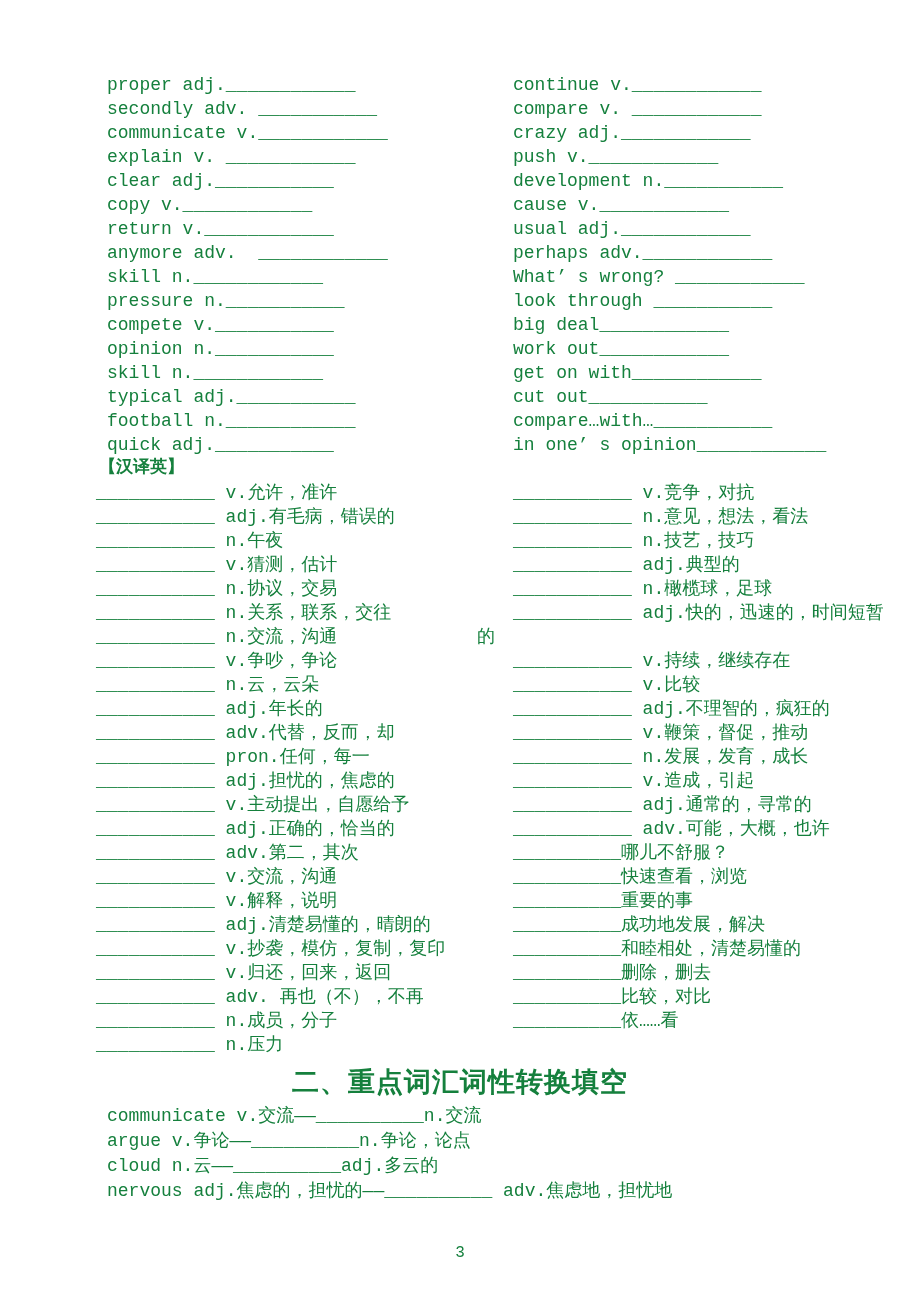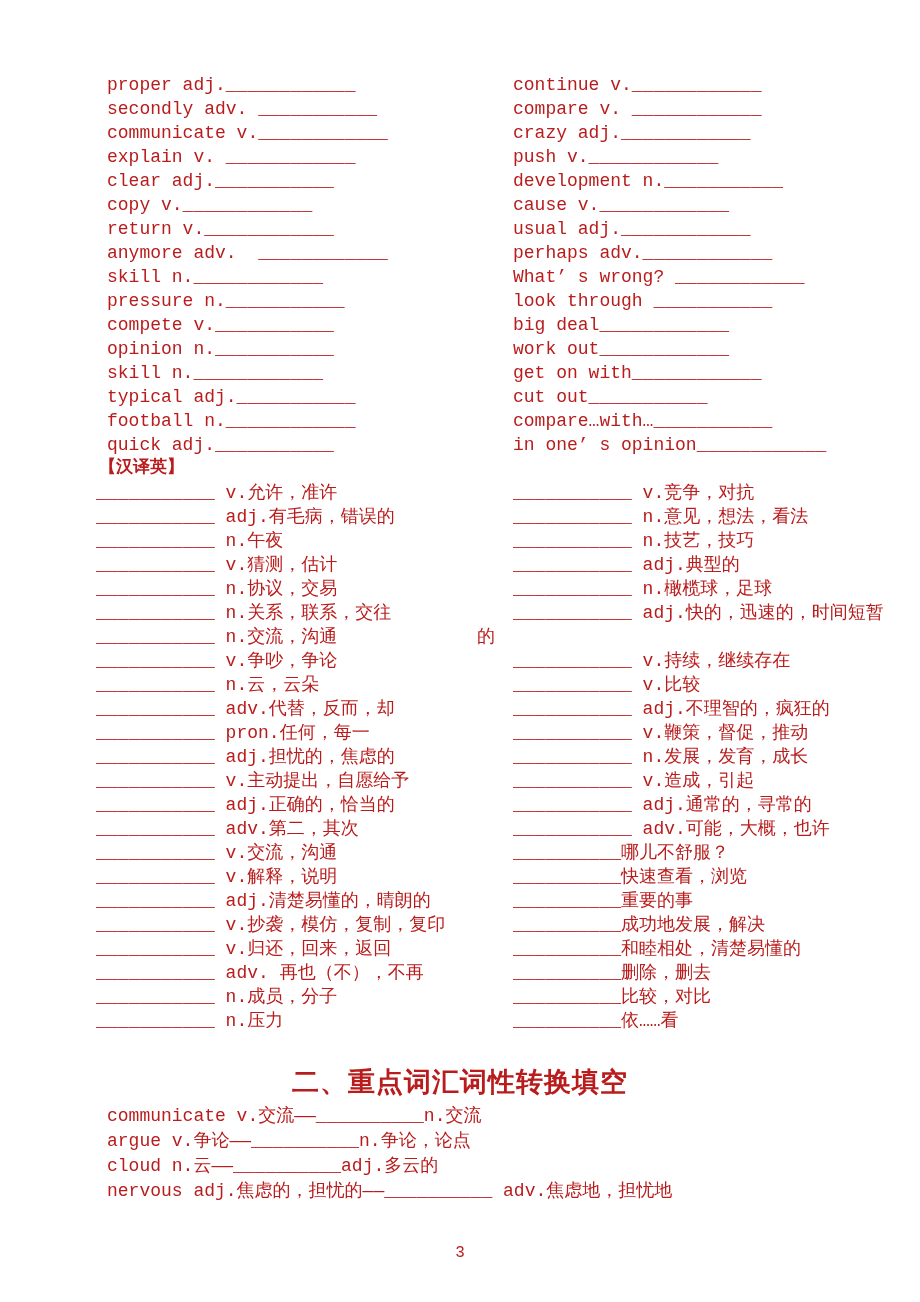--- a/index.html
+++ b/index.html
@@ -2,21 +2,21 @@
 <html><head>
 <meta charset="utf-8">
 <style>
   html, body { margin: 0; padding: 0; background: #888; }
   .page {
     position: relative;
     width: 920px;
     height: 1302px;
     margin: 0 auto;
     background: #ffffff;
-    color: #b91c1c;
+    color: #15803d;
     font-family: "Liberation Mono", "DejaVu Sans Mono", monospace;
     font-size: 18px;
     overflow: hidden;
   }
   .col { position: absolute; }
   .row {
     height: 24px;
     line-height: 24px;
     white-space: pre;
   }
@@ -116,20 +116,21 @@
 
   <div class="row">___________ v.允许，准许</div>
       <div class="row">___________ adj.有毛病，错误的</div>
       <div class="row">___________ n.午夜</div>
       <div class="row">___________ v.猜测，估计</div>
       <div class="row">___________ n.协议，交易</div>
       <div class="row">___________ n.关系，联系，交往</div>
       <div class="row">___________ n.交流，沟通</div>
       <div class="row">___________ v.争吵，争论</div>
       <div class="row">___________ n.云，云朵</div>
+      <div class="row">___________ adj.年长的</div>
       <div class="row">___________ adv.代替，反而，却</div>
       <div class="row">___________ pron.任何，每一</div>
       <div class="row">___________ adj.担忧的，焦虑的</div>
       <div class="row">___________ v.主动提出，自愿给予</div>
       <div class="row">___________ adj.正确的，恰当的</div>
       <div class="row">___________ adv.第二，其次</div>
       <div class="row">___________ v.交流，沟通</div>
       <div class="row">___________ v.解释，说明</div>
       <div class="row">___________ adj.清楚易懂的，晴朗的</div>
       <div class="row">___________ v.抄袭，模仿，复制，复印</div>

